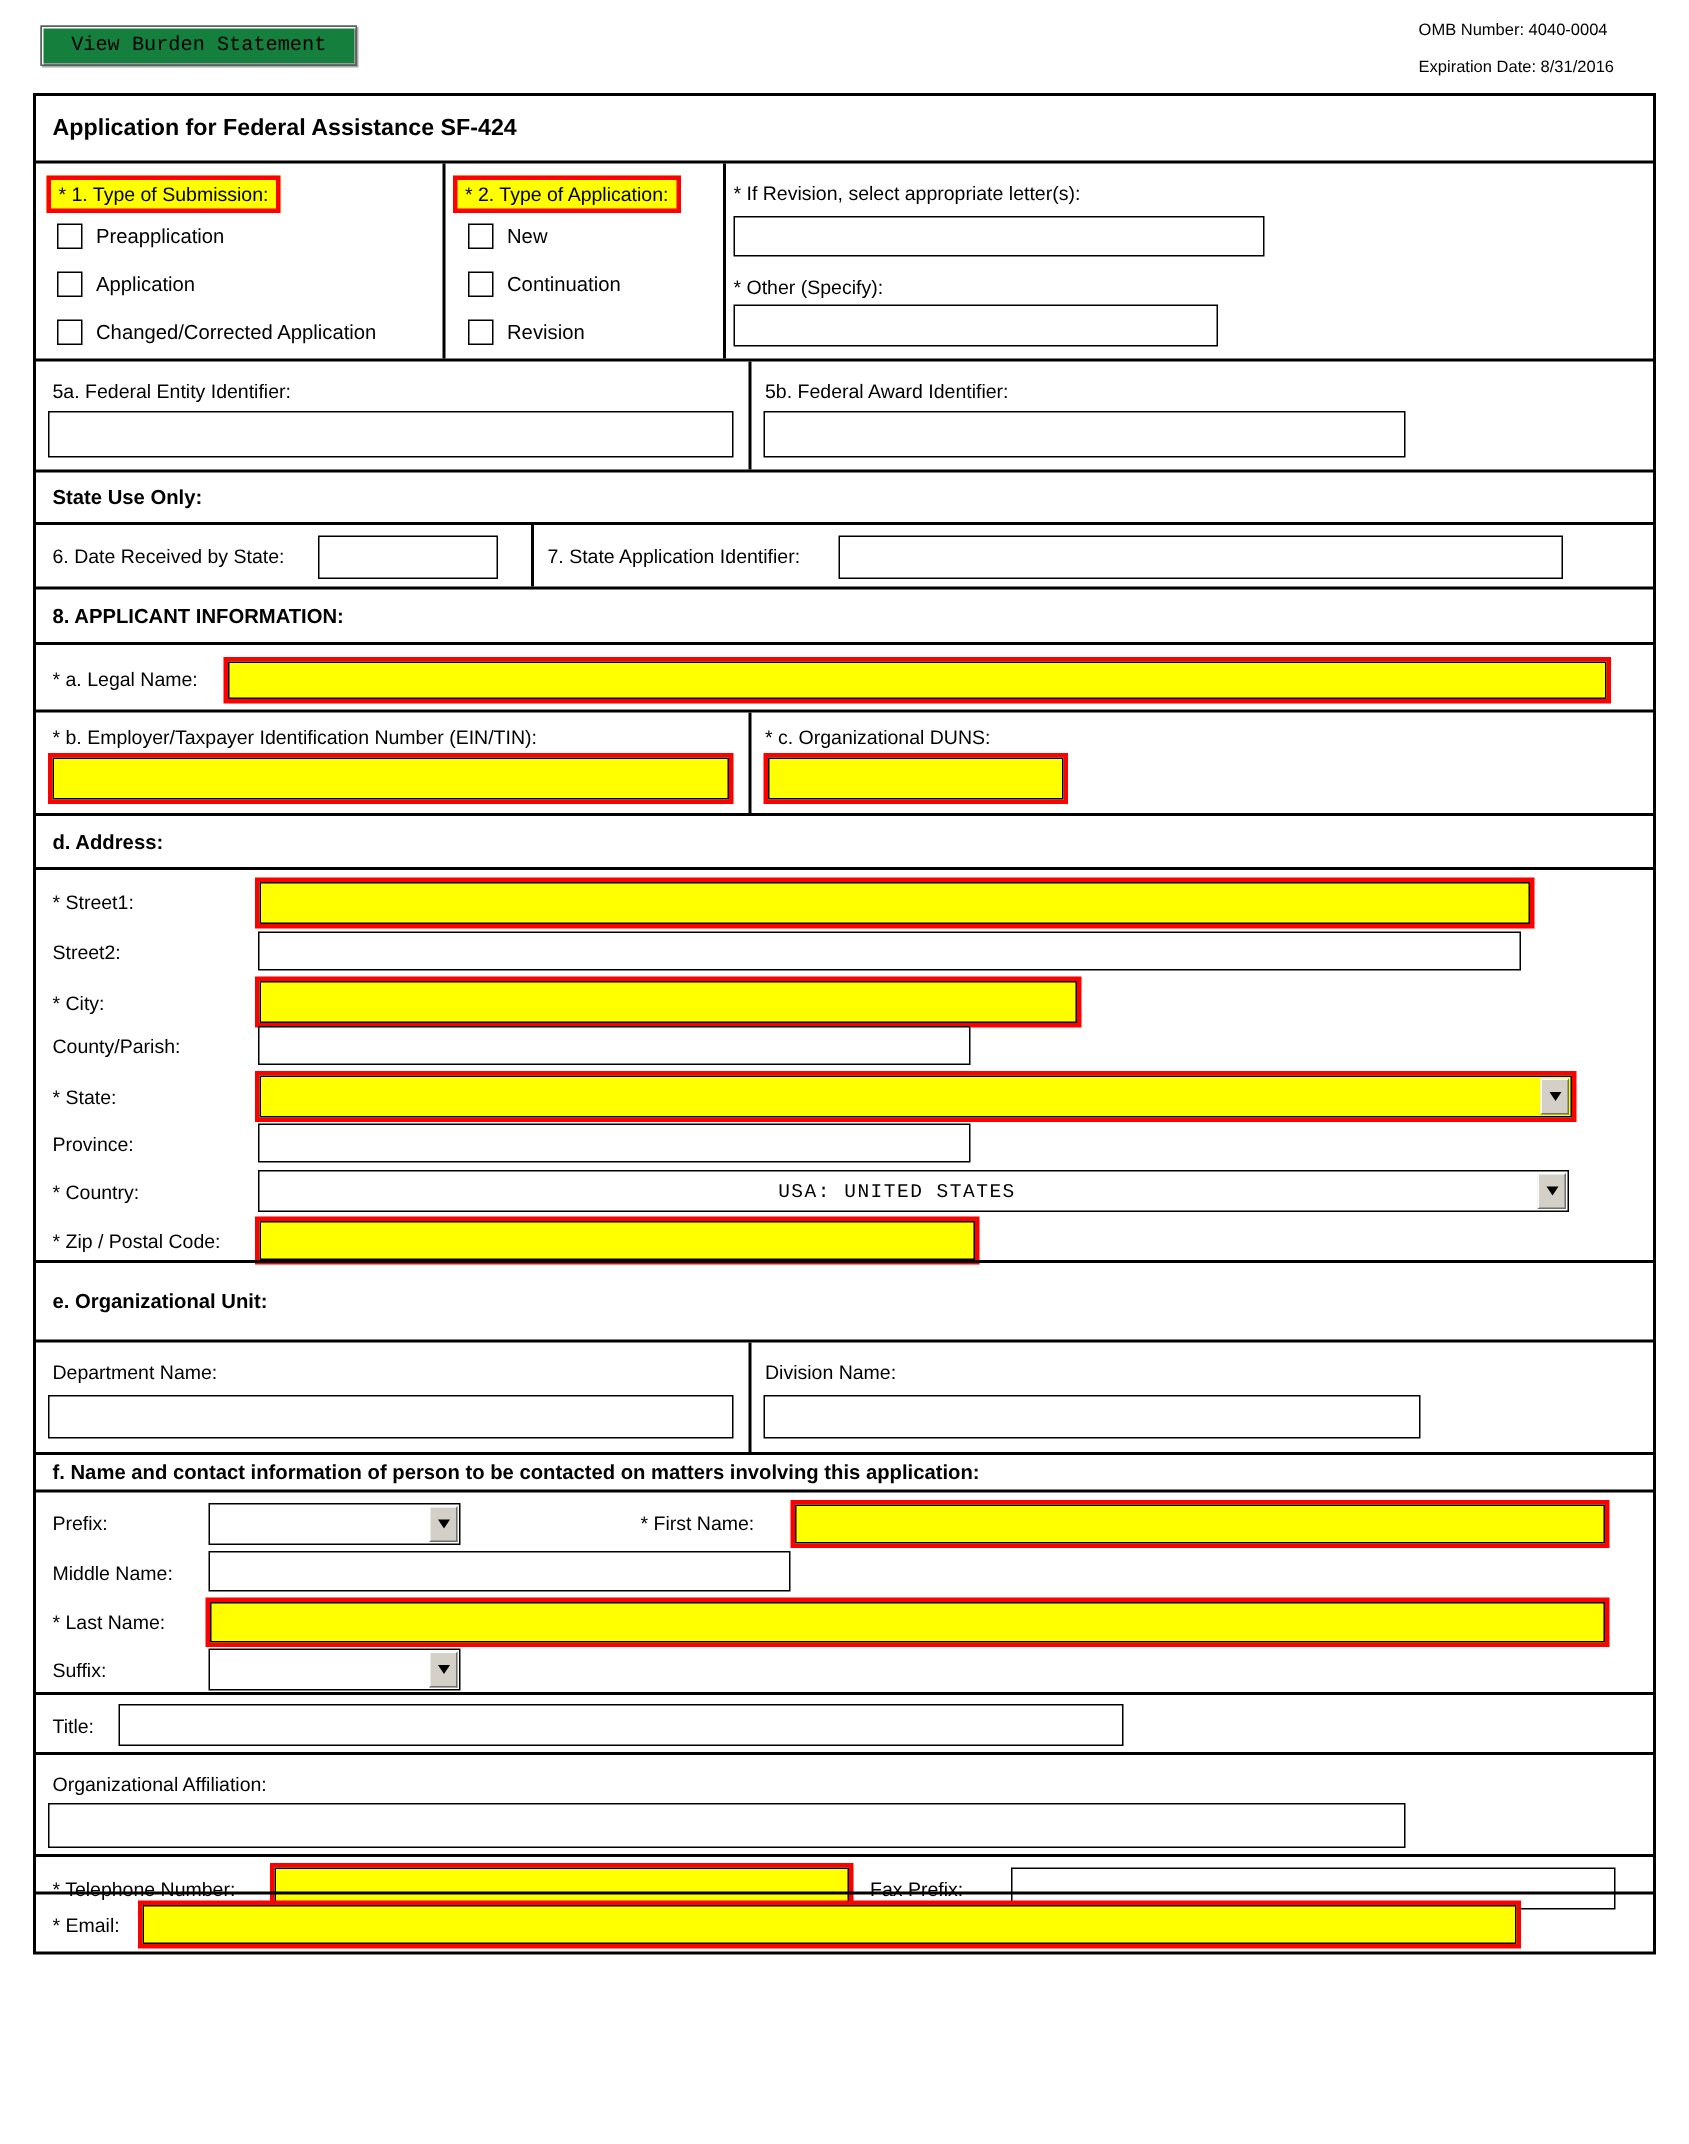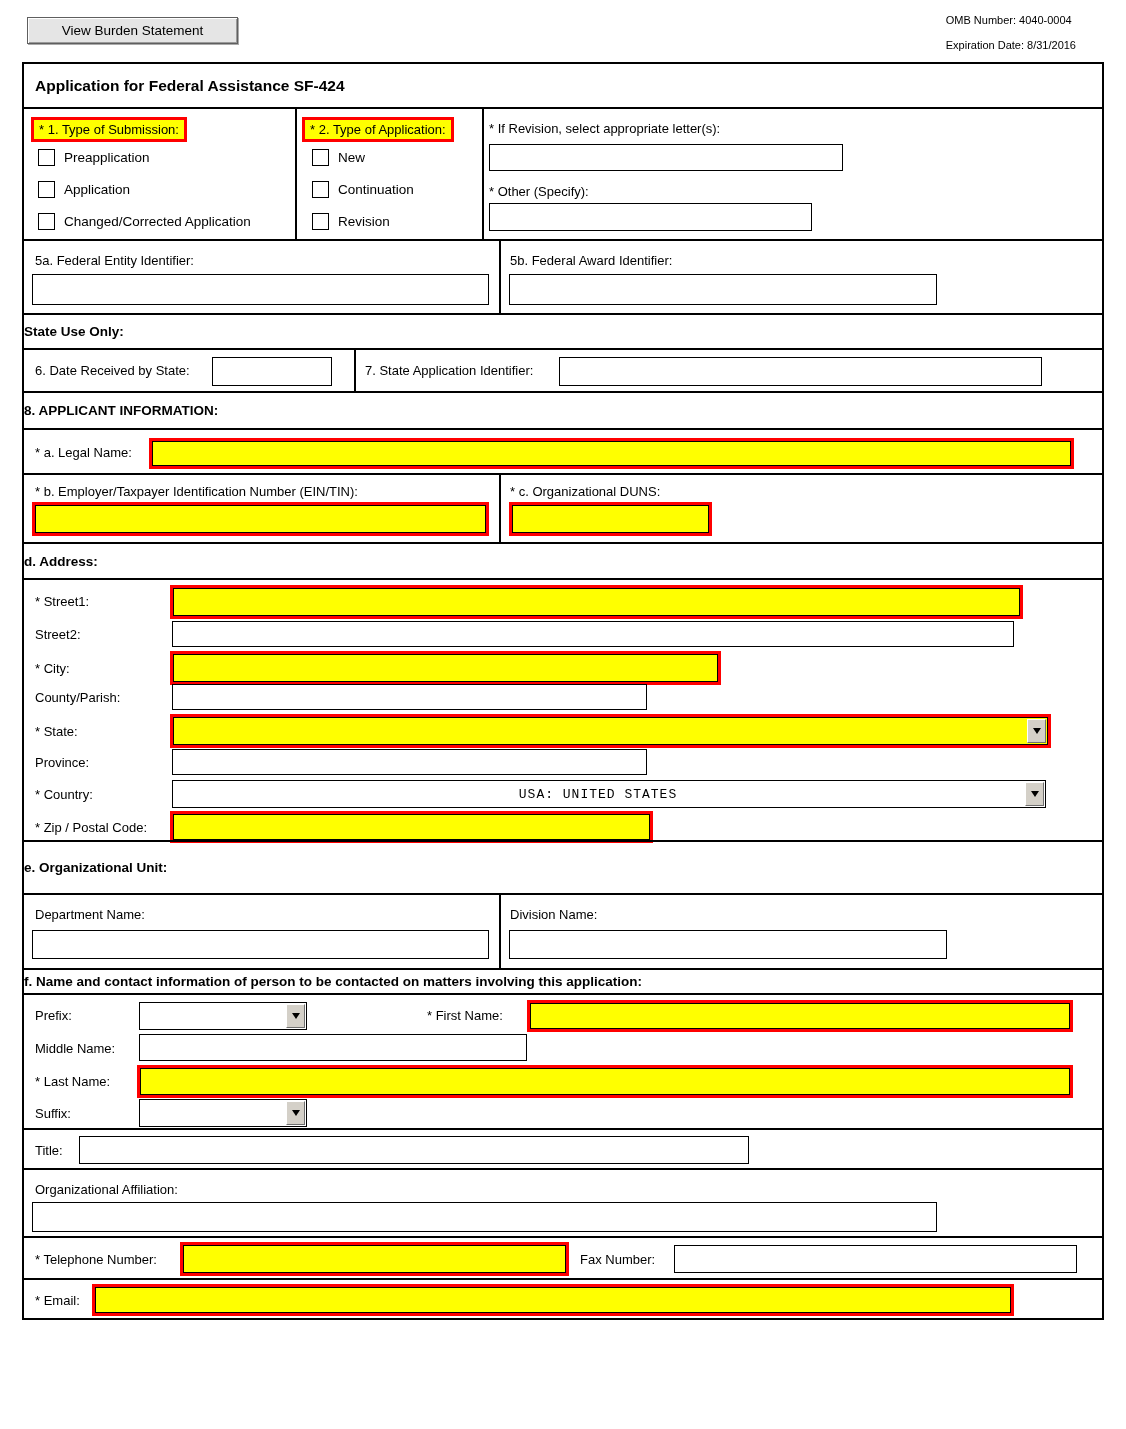--- a/index.html
+++ b/index.html
@@ -1,24 +1,24 @@
 <!DOCTYPE html>
 <html><head>
 <meta charset="utf-8">
 <style>
   html,body{margin:0;padding:0}
   body{width:1126px;height:1429px;background:#fff;font-family:"Liberation Sans",sans-serif;position:relative;color:#000}
-  .btn{position:absolute;left:27px;top:17px;width:211px;height:27px;background:#e5e5e5;
+  .btn{position:absolute;left:27px;top:17px;width:211px;height:27px;background:#15803d;
        border:1px solid #5f5f5f;box-shadow:inset 1px 1px 0 #fff,inset -1px -1px 0 #9a9a9a,1px 1px 0 #aaa;
-       font-family:Liberation Sans, sans-serif;font-size:13.5px;display:flex;align-items:center;justify-content:center;cursor:pointer}
+       font-family:Liberation Mono, monospace;font-size:13.5px;display:flex;align-items:center;justify-content:center;cursor:pointer}
   .omb{position:absolute;right:50px;top:8px;text-align:left;font-size:11px;line-height:25px}
   #form{position:absolute;left:22px;top:62px;width:1082px;border:2px solid #000;box-sizing:border-box;background:#fff}
   .row{position:relative;border-top:2px solid #000;box-sizing:border-box}
   .row.first{border-top:none}
-  .hdr{display:flex;align-items:center;font-weight:bold;font-size:13.5px}
+  .hdr{display:flex;align-items:center;padding-left:11px;font-weight:bold;font-size:13.5px}
   .lbl{position:absolute;font-size:13px;white-space:nowrap}
   .inp{position:absolute;background:#fff;border:1.5px solid #000;box-sizing:border-box}
   .req{position:absolute;border:3px solid #f00;box-sizing:border-box}
   .req>.fill{position:relative;width:100%;height:100%;border:1px solid #000;background:#ff0;box-sizing:border-box}
   .hl{position:absolute;background:#ff0;border:3px solid #f00;font-size:13px;padding:2px 5px;white-space:nowrap}
   .vdiv{position:absolute;top:0;bottom:0;border-left:2px solid #000}
   .cb{position:absolute;width:17px;height:17px;border:1.5px solid #000;background:#fff;box-sizing:border-box;cursor:pointer}
   .cblbl{position:absolute;font-size:13.5px;white-space:nowrap}
   .combo{position:absolute;background:#fff;border:1.5px solid #000;box-sizing:border-box}
   .arrow{position:absolute;top:1px;right:1px;bottom:1px;width:19px;background:#d4d0c8;
@@ -207,26 +207,26 @@
   <div class="row" style="height:40px">
     <span class="lbl" style="left:11px;top:13px">Title:</span>
     <div class="inp" style="left:55px;top:6px;width:670px;height:28px"></div>
   </div>
 
   <div class="row" style="height:68px">
     <span class="lbl" style="left:11px;top:12px">Organizational Affiliation:</span>
     <div class="inp" style="left:8px;top:32px;width:905px;height:30px"></div>
   </div>
 
-  <div class="row" style="height:42px">
+  <div class="row" style="height:25px">
     <span class="lbl" style="left:11px;top:14px">* Telephone Number:</span>
     <div class="req" style="left:156px;top:4px;width:389px;height:34px">
         <div class="fill"></div>
       </div>
-    <span class="lbl" style="left:556px;top:14px">Fax Number:</span>
+    <span class="lbl" style="left:556px;top:14px">Fax Prefix:</span>
     <div class="inp" style="left:650px;top:7px;width:403px;height:28px"></div>
   </div>
 
   <div class="row" style="height:40px">
     <span class="lbl" style="left:11px;top:13px">* Email:</span>
     <div class="req" style="left:68px;top:4px;width:922px;height:32px">
         <div class="fill"></div>
       </div>
   </div>
 

